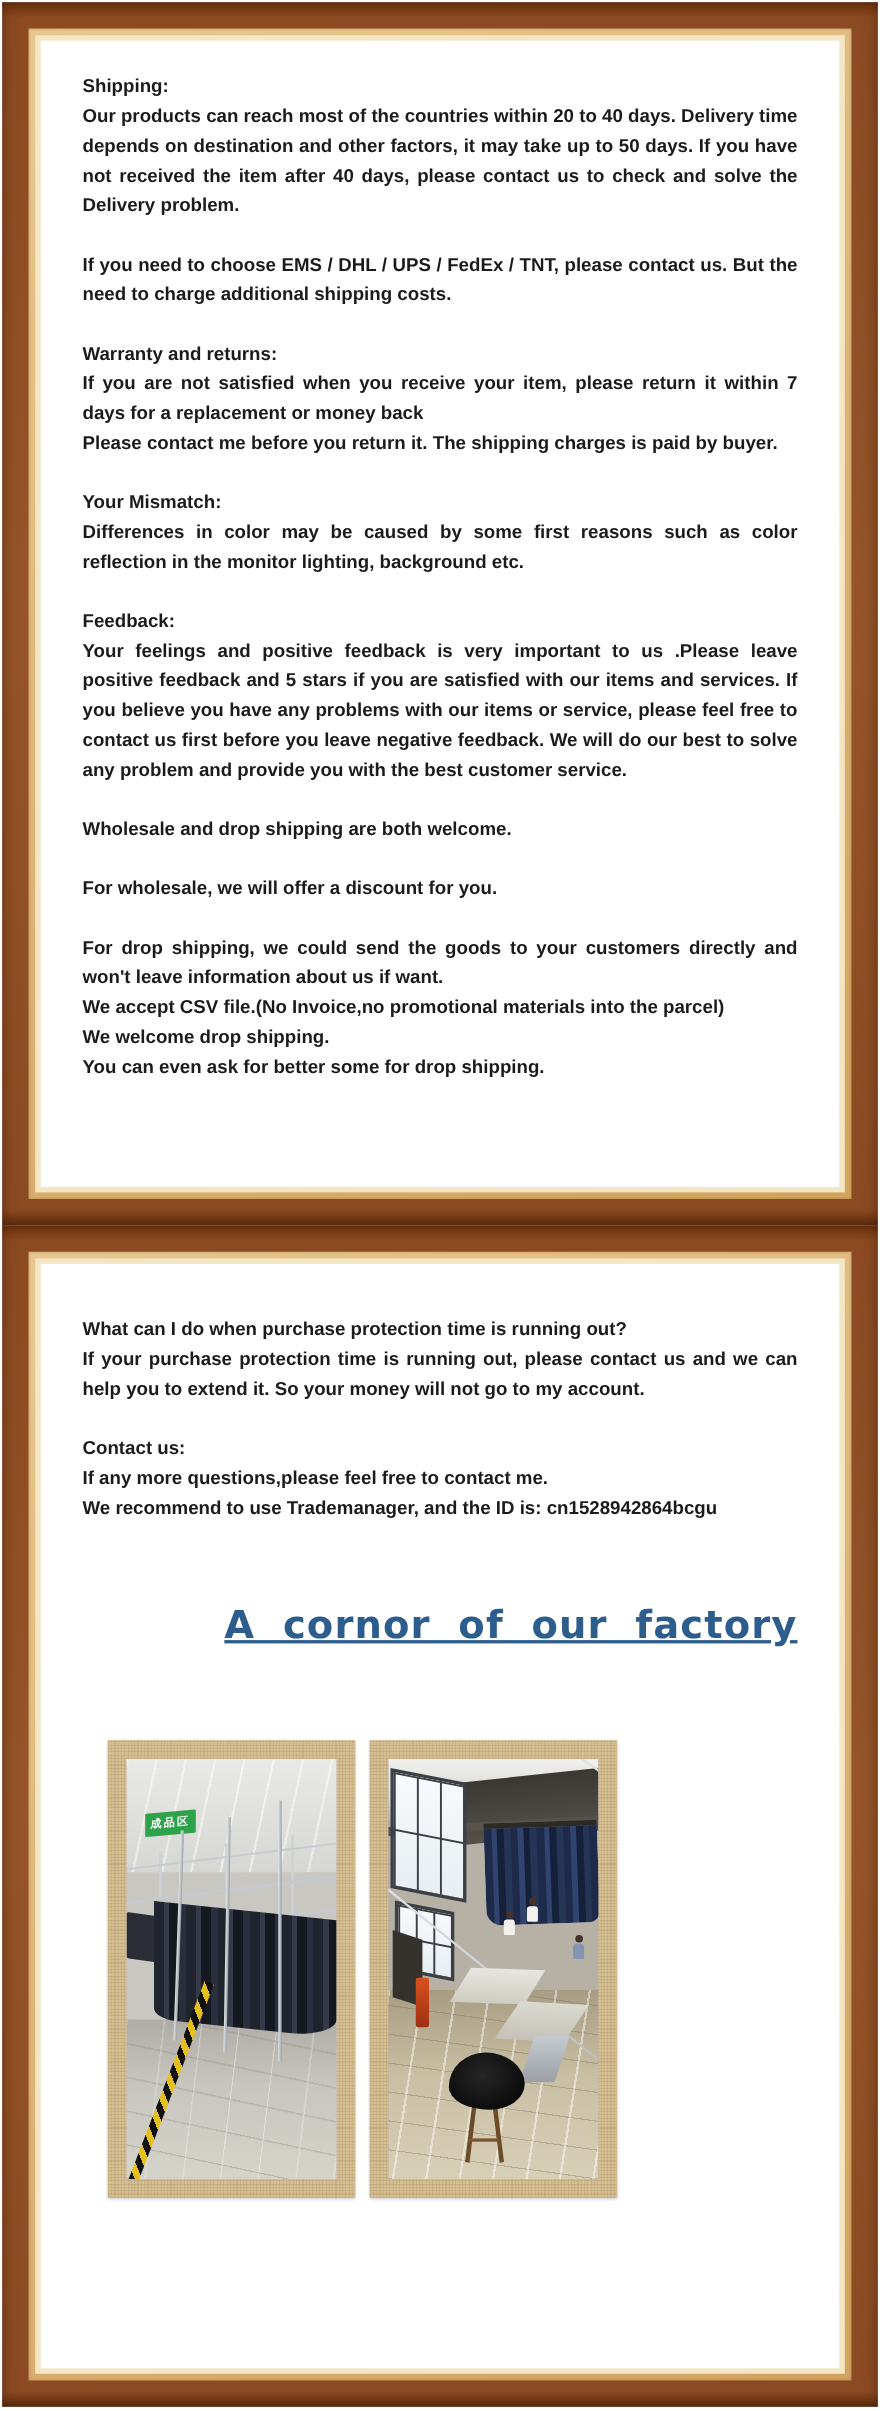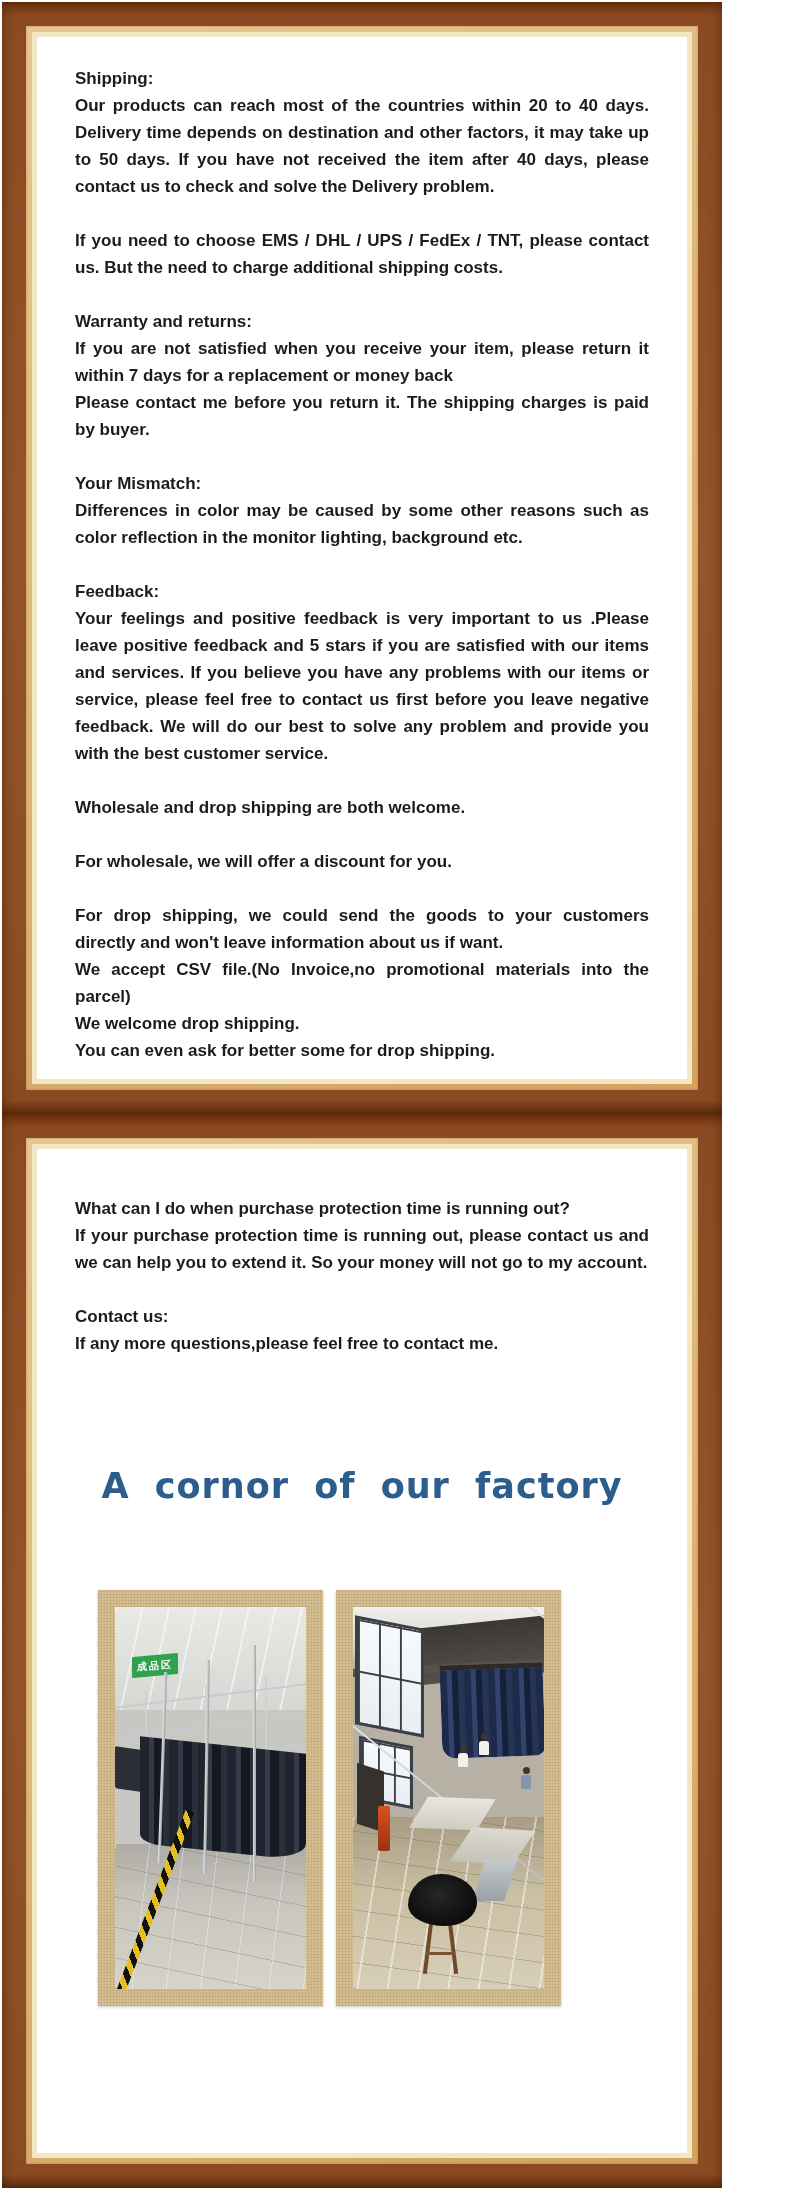--- a/index.html
+++ b/index.html
@@ -1,41 +1,41 @@
 <!DOCTYPE html>
 <html style="--frame_brown: #8b4a21; --bevel_cream: #f2e6c4; --paper: #ffffff; --text_color: #1b1b1b; --heading_blue: #2c5d8c; --photo_mat: #d5bf92; --sign_green: #2fa24c; --tape_yellow: #e4bf1e;"><head>
 <meta charset="utf-8">
 <style>
   html,body{margin:0;padding:0;background:#fff;}
   .page{position:relative;width:800px;height:2192px;background:#fff;overflow:hidden;}
 
   
-  .frame{position:absolute;left:2px;width:720px;box-sizing:border-box;padding:24px;
+  .frame{position:absolute;left:2px;width:796px;box-sizing:border-box;padding:24px;
     background:linear-gradient(180deg,#72350f 0,var(--frame_brown,#8b4a21) 14px,#955429 50%,var(--frame_brown,#8b4a21) calc(100% - 14px),#62300f 100%);
     box-shadow:inset 0 0 12px rgba(55,22,3,.55);}
   .frame1{top:2px;height:1112px;}
   .frame2{top:1114px;height:1074px;}
   .bevel{height:100%;box-sizing:border-box;padding:6px;
     background:linear-gradient(150deg,#e8c68e,#d2a35f);box-shadow:inset 0 0 2px rgba(95,55,12,.45);}
   .bevel2{height:100%;box-sizing:border-box;padding:5px;background:var(--bevel_cream,#f2e6c4);}
   .paper{height:100%;box-sizing:border-box;background:var(--paper,#ffffff);overflow:hidden;}
 
   
   .content{font-family:"Liberation Sans",sans-serif;font-weight:700;font-size:17px;line-height:27px;
     color:var(--text_color,#1b1b1b);padding:0 38px;}
   .content1{padding-top:28px;}
   .content2{padding-top:46px;}
   .block{margin:27px 0 0;}
   .block:first-child{margin-top:0;}
   .b-title{margin:0;}
   .b-line{margin:0;text-align:justify;}
 
   
-  .factory-heading{margin:109px 0 0;text-align:center;font-family:"DejaVu Sans",sans-serif;font-weight:700;
-    font-size:35px;line-height:40px;color:var(--heading_blue,#2c5d8c);letter-spacing:1px;word-spacing:12px;}
+  .factory-heading{margin:74px 0 0;text-align:right;font-family:"DejaVu Sans",sans-serif;font-weight:700;
+    font-size:35px;line-height:40px;color:var(--heading_blue,#2c5d8c);letter-spacing:1px;word-spacing:12px;text-decoration:underline;}
 
   
   .photos{display:flex;gap:13px;margin:84px 0 0 23px;}
   .photo{width:225px;height:416px;box-sizing:border-box;padding:17px;
     background-color:var(--photo_mat,#d5bf92);
     background-image:repeating-linear-gradient(0deg,rgba(125,98,50,.14) 0 1px,rgba(0,0,0,0) 1px 3px),
                      repeating-linear-gradient(90deg,rgba(125,98,50,.12) 0 1px,rgba(0,0,0,0) 1px 3px);
     box-shadow:0 1px 3px rgba(0,0,0,.22);}
   .pic{position:relative;height:100%;overflow:hidden;background:#c9c7c1;}
 
@@ -128,21 +128,21 @@
             </div>
 
             <div class="block">
               <div class="b-title">Warranty and returns:</div>
               <p class="b-line">If you are not satisfied when you receive your item, please return it within 7 days for a replacement or money back</p>
               <p class="b-line">Please contact me before you return it. The shipping charges is paid by buyer.</p>
             </div>
 
             <div class="block">
               <div class="b-title">Your Mismatch:</div>
-              <p class="b-line">Differences in color may be caused by some other reasons such as color reflection in the monitor lighting, background etc.</p>
+              <p class="b-line">Differences in color may be caused by some first reasons such as color reflection in the monitor lighting, background etc.</p>
             </div>
 
             <div class="block">
               <div class="b-title">Feedback:</div>
               <p class="b-line">Your feelings and positive feedback is very important to us .Please leave positive feedback and 5 stars if you are satisfied with our items and services. If you believe you have any problems with our items or service, please feel free to contact us first before you leave negative feedback. We will do our best to solve any problem and provide you with the best customer service.</p>
             </div>
 
             <div class="block">
               <p class="b-line">Wholesale and drop shipping are both welcome.</p>
             </div>
@@ -171,20 +171,21 @@
           <div class="content content2">
 
             <div class="block">
               <div class="b-title">What can I do when purchase protection time is running out?</div>
               <p class="b-line">If your purchase protection time is running out, please contact us and we can help you to extend it. So your money will not go to my account.</p>
             </div>
 
             <div class="block">
               <div class="b-title">Contact us:</div>
               <p class="b-line">If any more questions,please feel free to contact me.</p>
+              <p class="b-line">We recommend to use Trademanager, and the ID is: cn1528942864bcgu</p>
             </div>
 
             <h2 class="factory-heading">A cornor of our factory</h2>
 
             <div class="photos">
 
               <figure class="photo" style="margin:0">
                 <div class="pic pic1">
                   <div class="p1-ceiling"></div>
                   <div class="p1-floor"></div>

